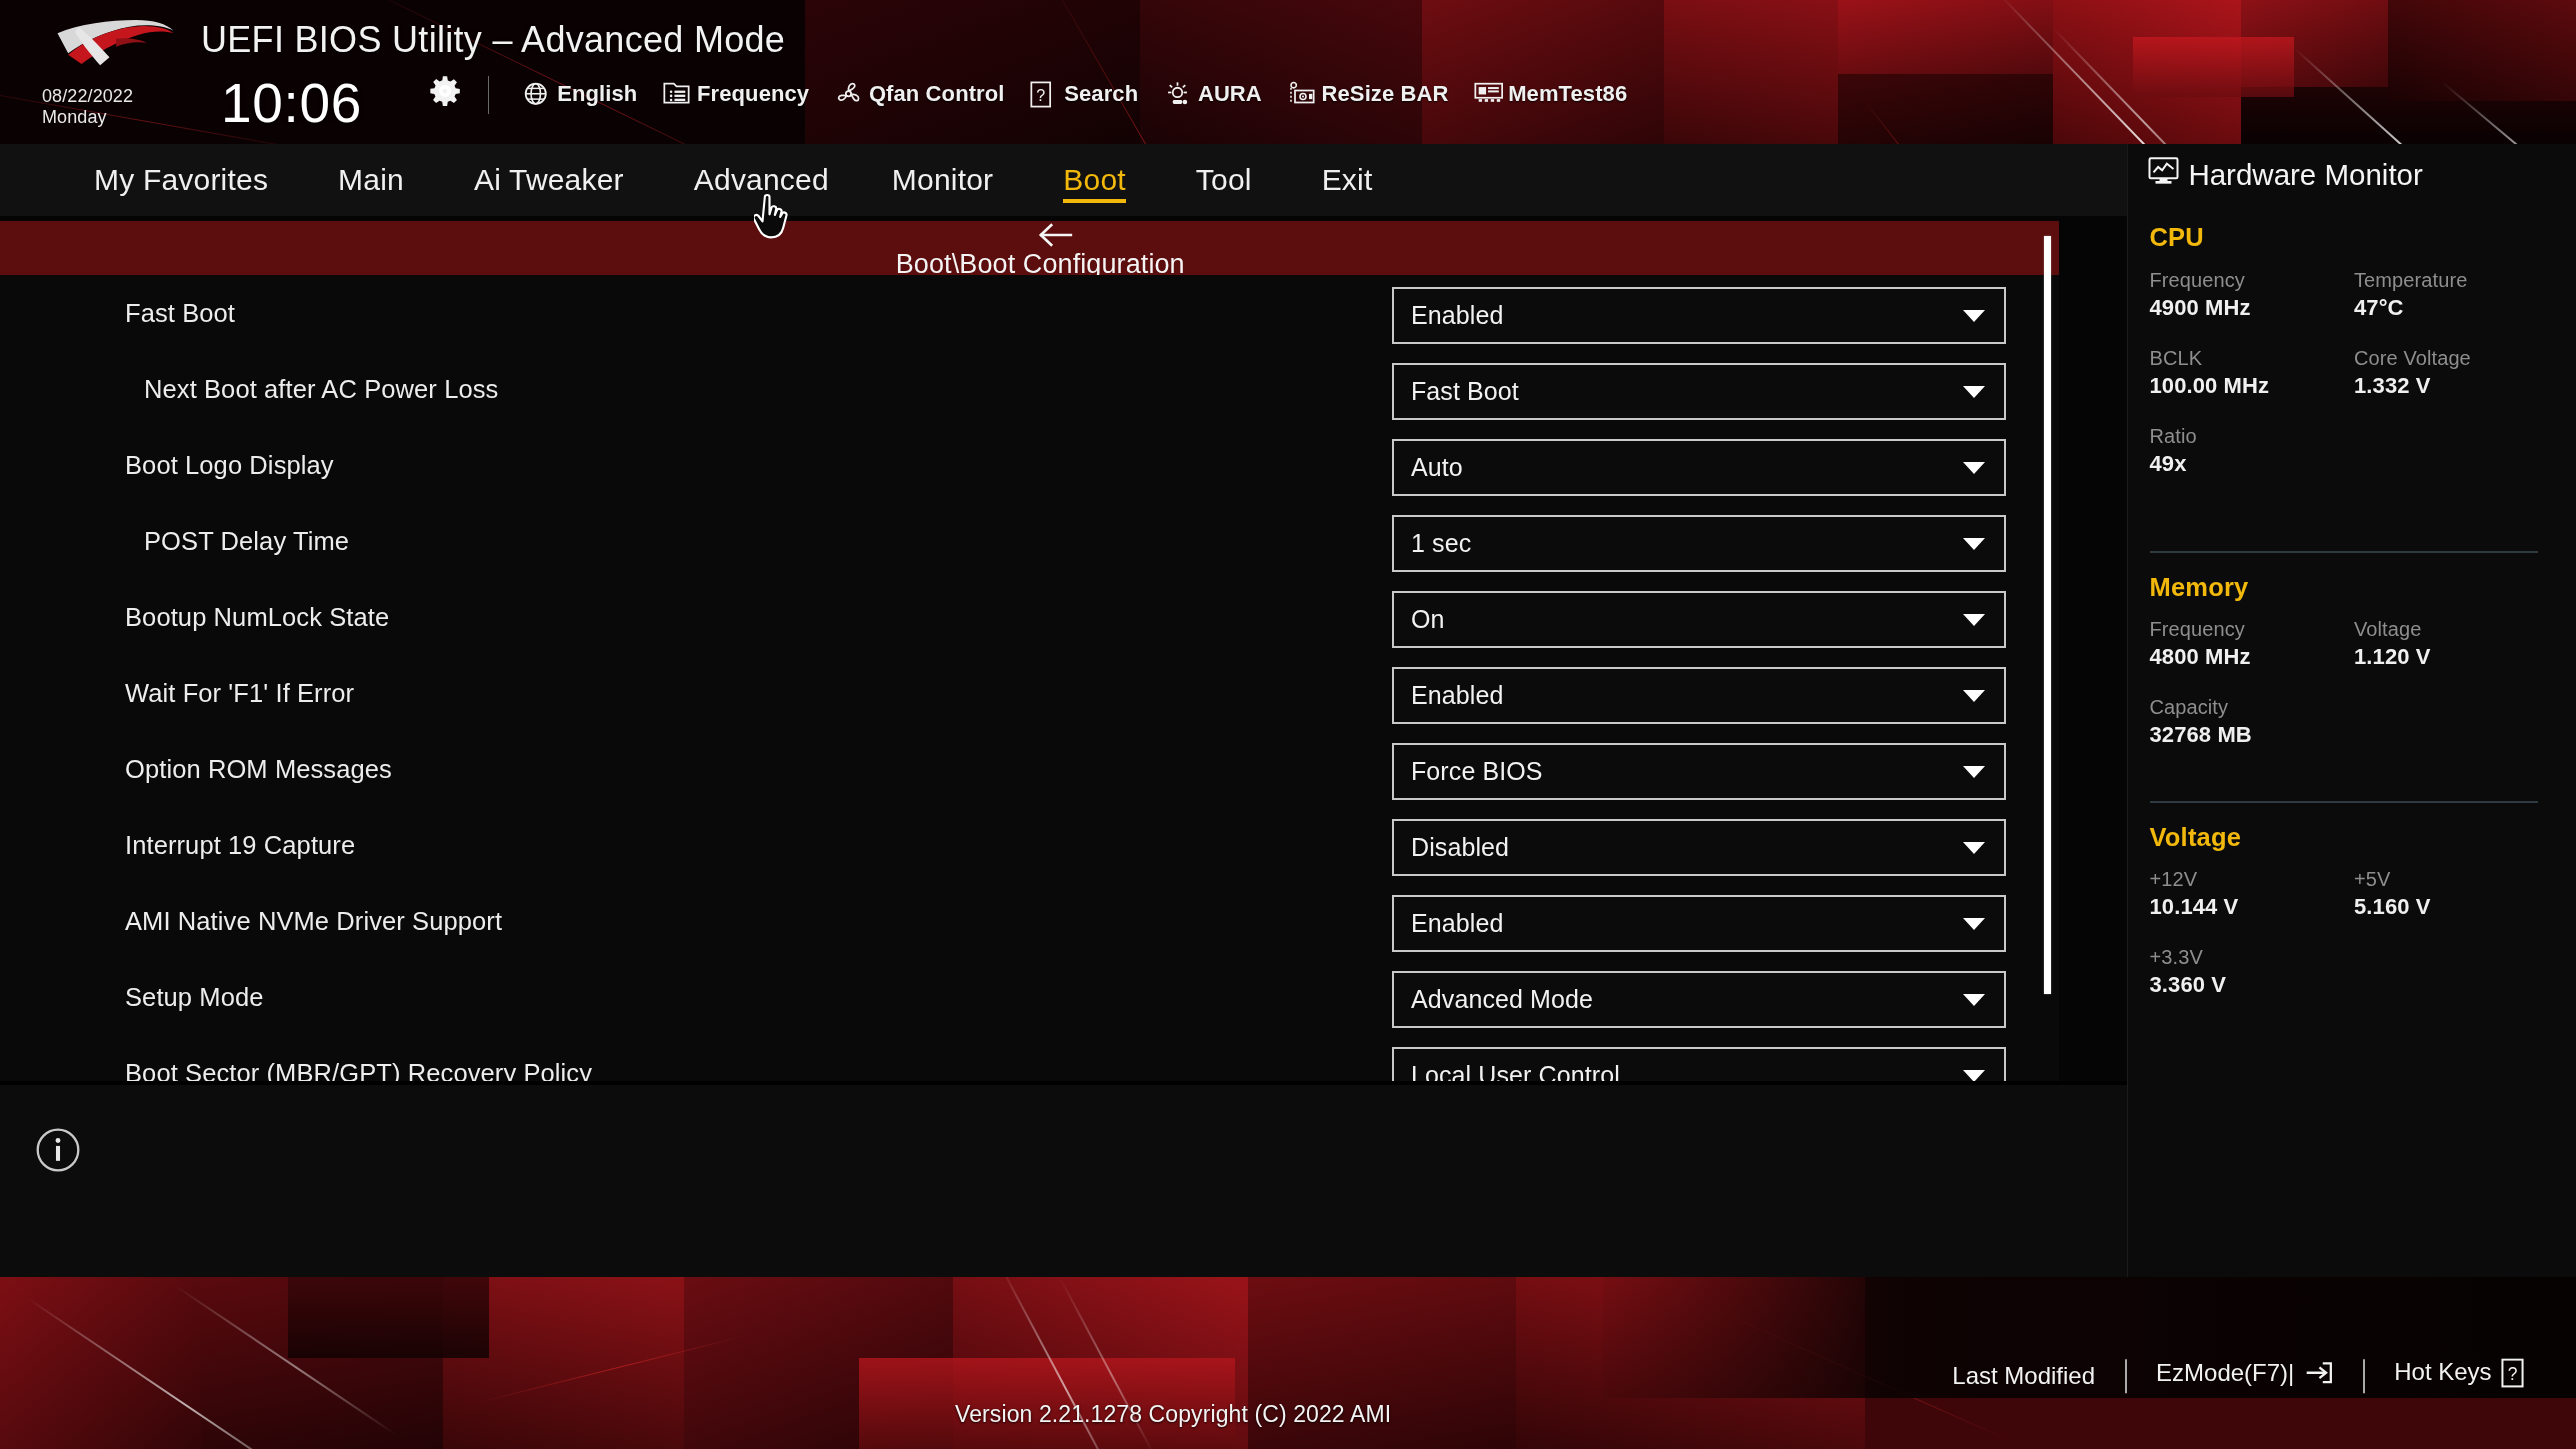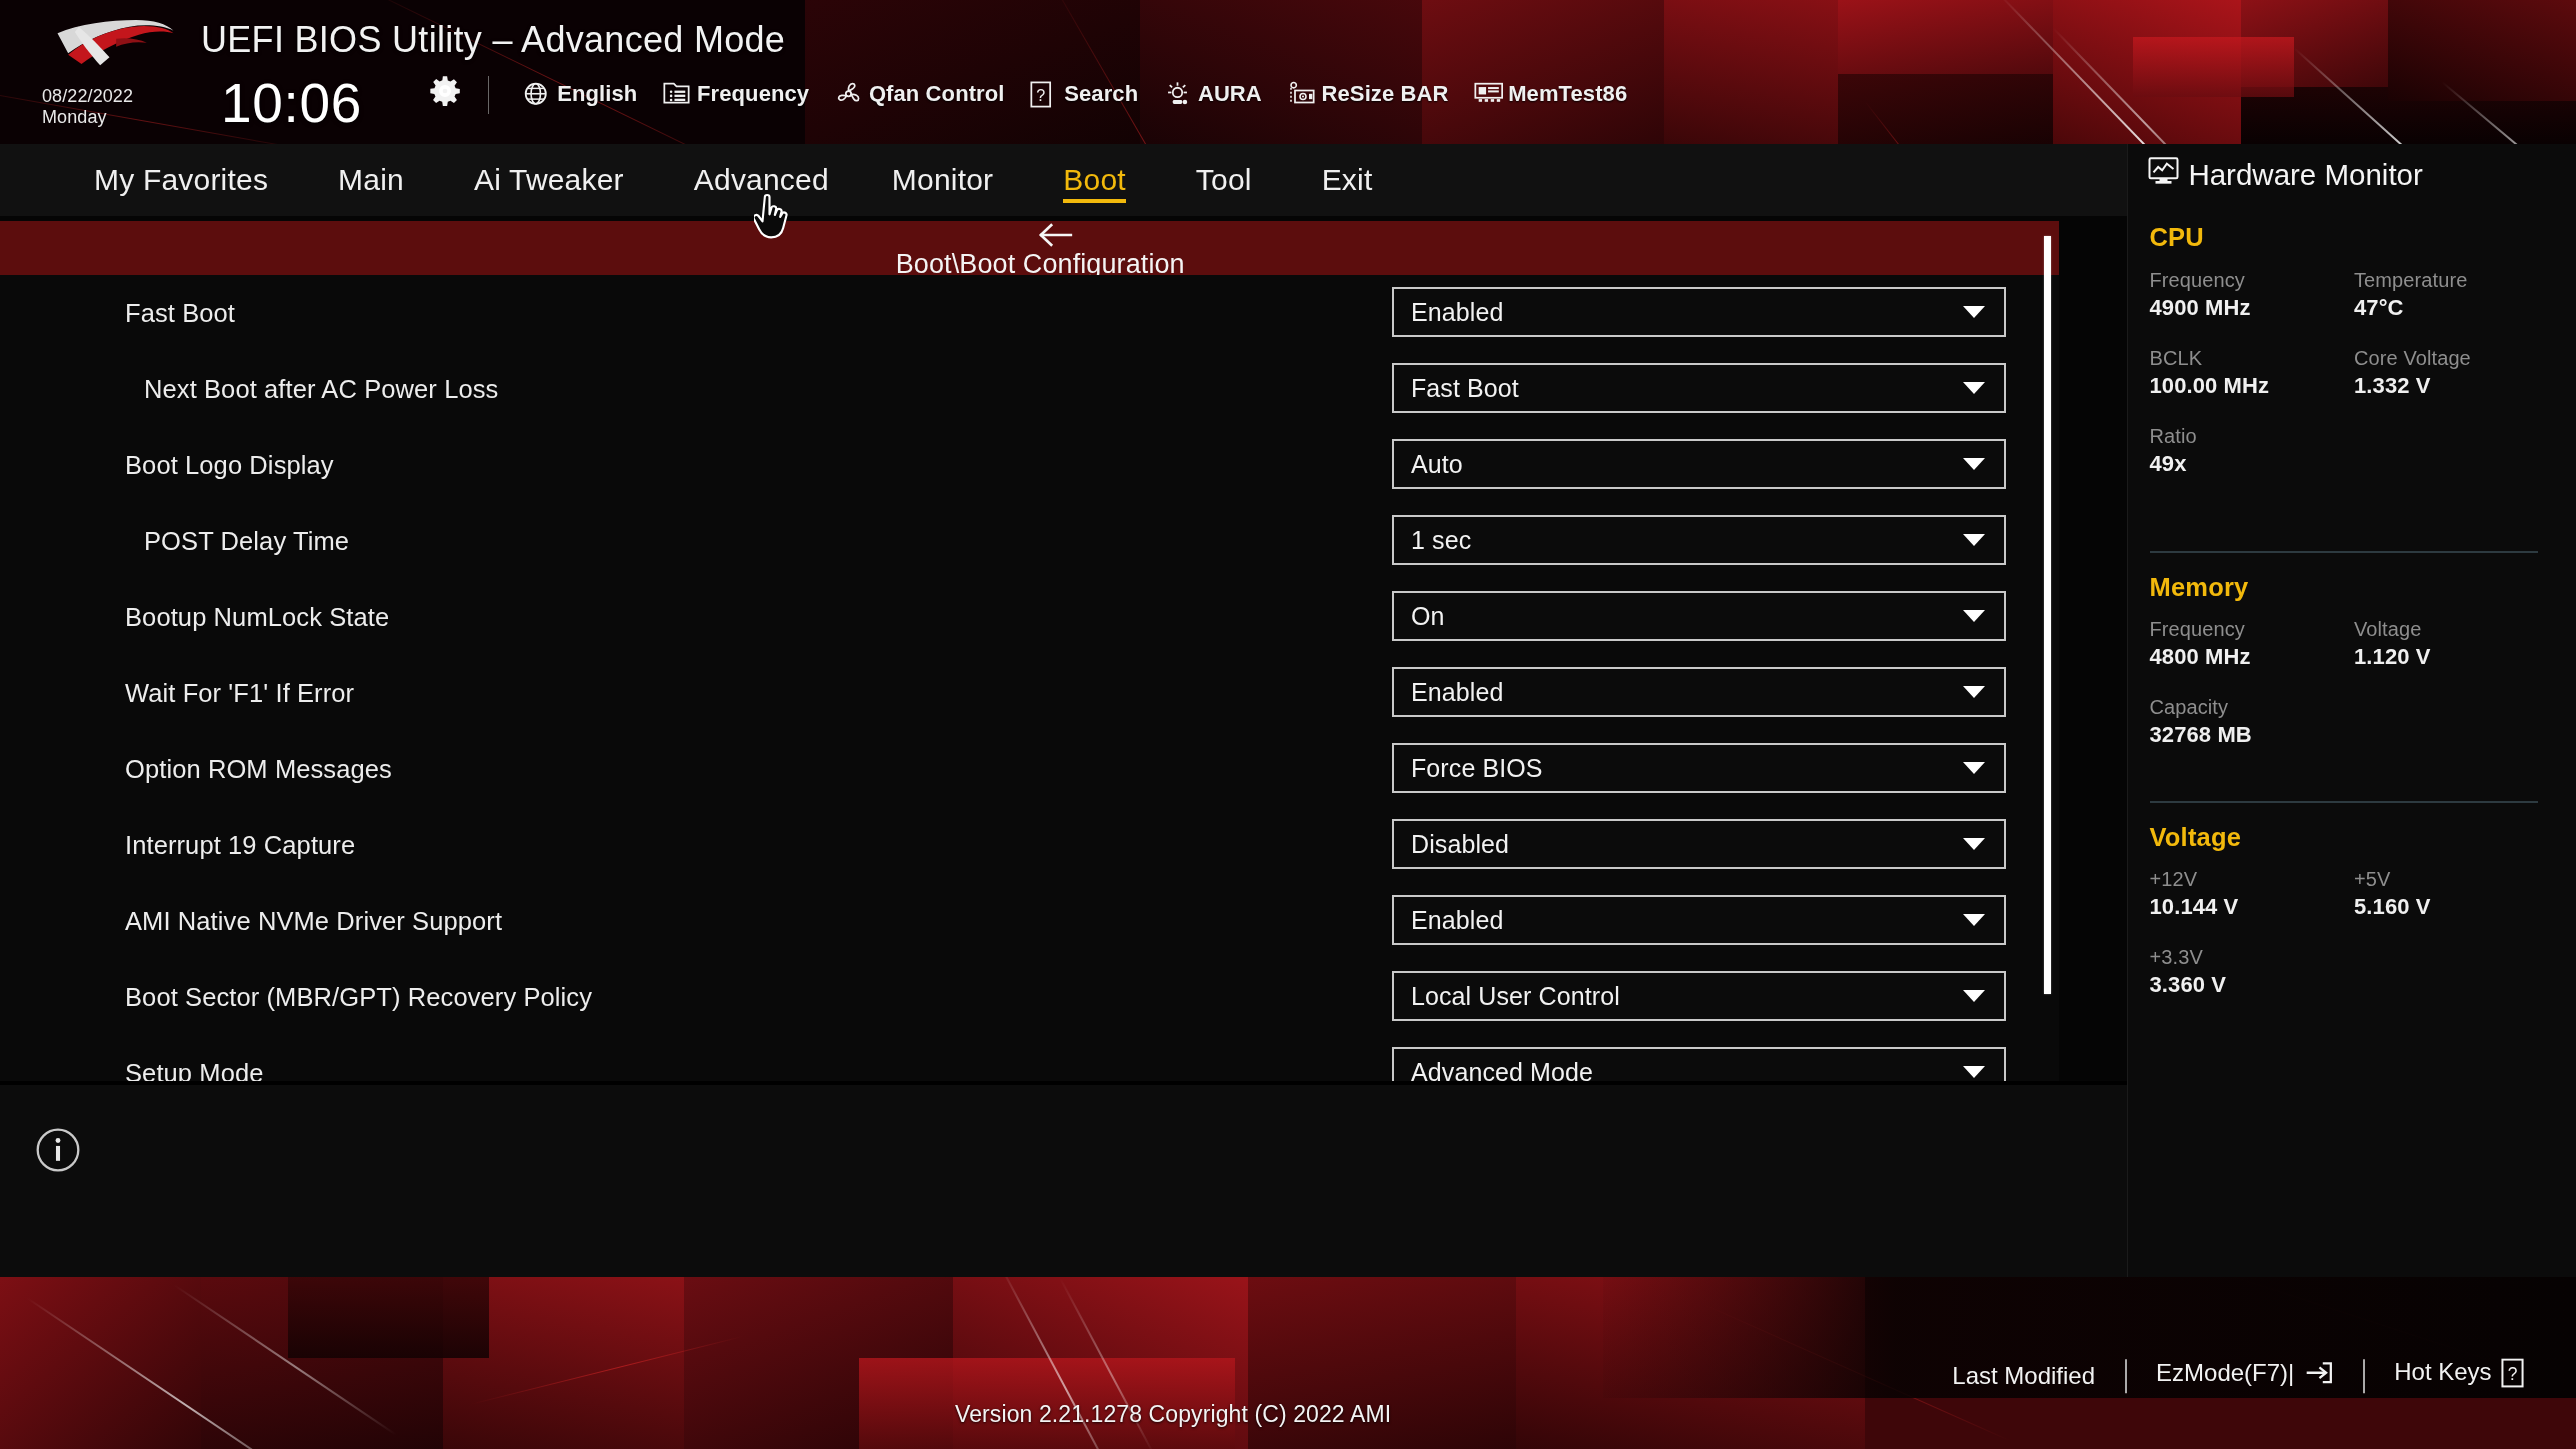--- a/index.html
+++ b/index.html
@@ -95,21 +95,21 @@
   .row{
     position:relative; height:76px; display:flex; align-items:center;
   }
   .row .rlabel{
     position:absolute; font-size:25.5px; color:#ededed; letter-spacing:0.1px; white-space:nowrap;
   }
   .row .rlabel.lvl0{ left:125px; }
   .row .rlabel.lvl1{ left:144px; }
 
   .ddl{
-    position:absolute; left:1392px; top:12px; width:614px; height:50px;
+    position:absolute; left:1392px; top:12px; width:614px; height:57px;
     border:2px solid #c9c9c9; background:#0b0b0b;
     display:flex; align-items:center; cursor:pointer;
   }
   .ddl .dval{ margin-left:17px; font-size:25px; color:#f2f2f2; letter-spacing:0.1px; white-space:nowrap;}
   .ddl .caret{
     position:absolute; right:19px; top:50%; transform:translateY(-50%);
     width:0; height:0; border-left:11.4px solid transparent; border-right:11.4px solid transparent;
     border-top:12.7px solid #ffffff;
   }
 
@@ -406,30 +406,30 @@
         </div>
       </div>
       <div class="row">
         <div class="rlabel lvl0">AMI Native NVMe Driver Support</div>
         <div class="ddl">
           <span class="dval">Enabled</span>
           <span class="caret"></span>
         </div>
       </div>
       <div class="row">
+        <div class="rlabel lvl0">Setup Mode</div>
+        <div class="ddl">
+          <span class="dval">Advanced Mode</span>
+          <span class="caret"></span>
+        </div>
+      </div>
+      <div class="row">
         <div class="rlabel lvl0">Boot Sector (MBR/GPT) Recovery Policy</div>
         <div class="ddl">
           <span class="dval">Local User Control</span>
-          <span class="caret"></span>
-        </div>
-      </div>
-      <div class="row">
-        <div class="rlabel lvl0">Setup Mode</div>
-        <div class="ddl">
-          <span class="dval">Advanced Mode</span>
           <span class="caret"></span>
         </div>
       </div>
     </div>
 
   <div class="scrollbar">
     <div class="sb-thumb"></div>
   </div>
 
   <div class="helppane">

